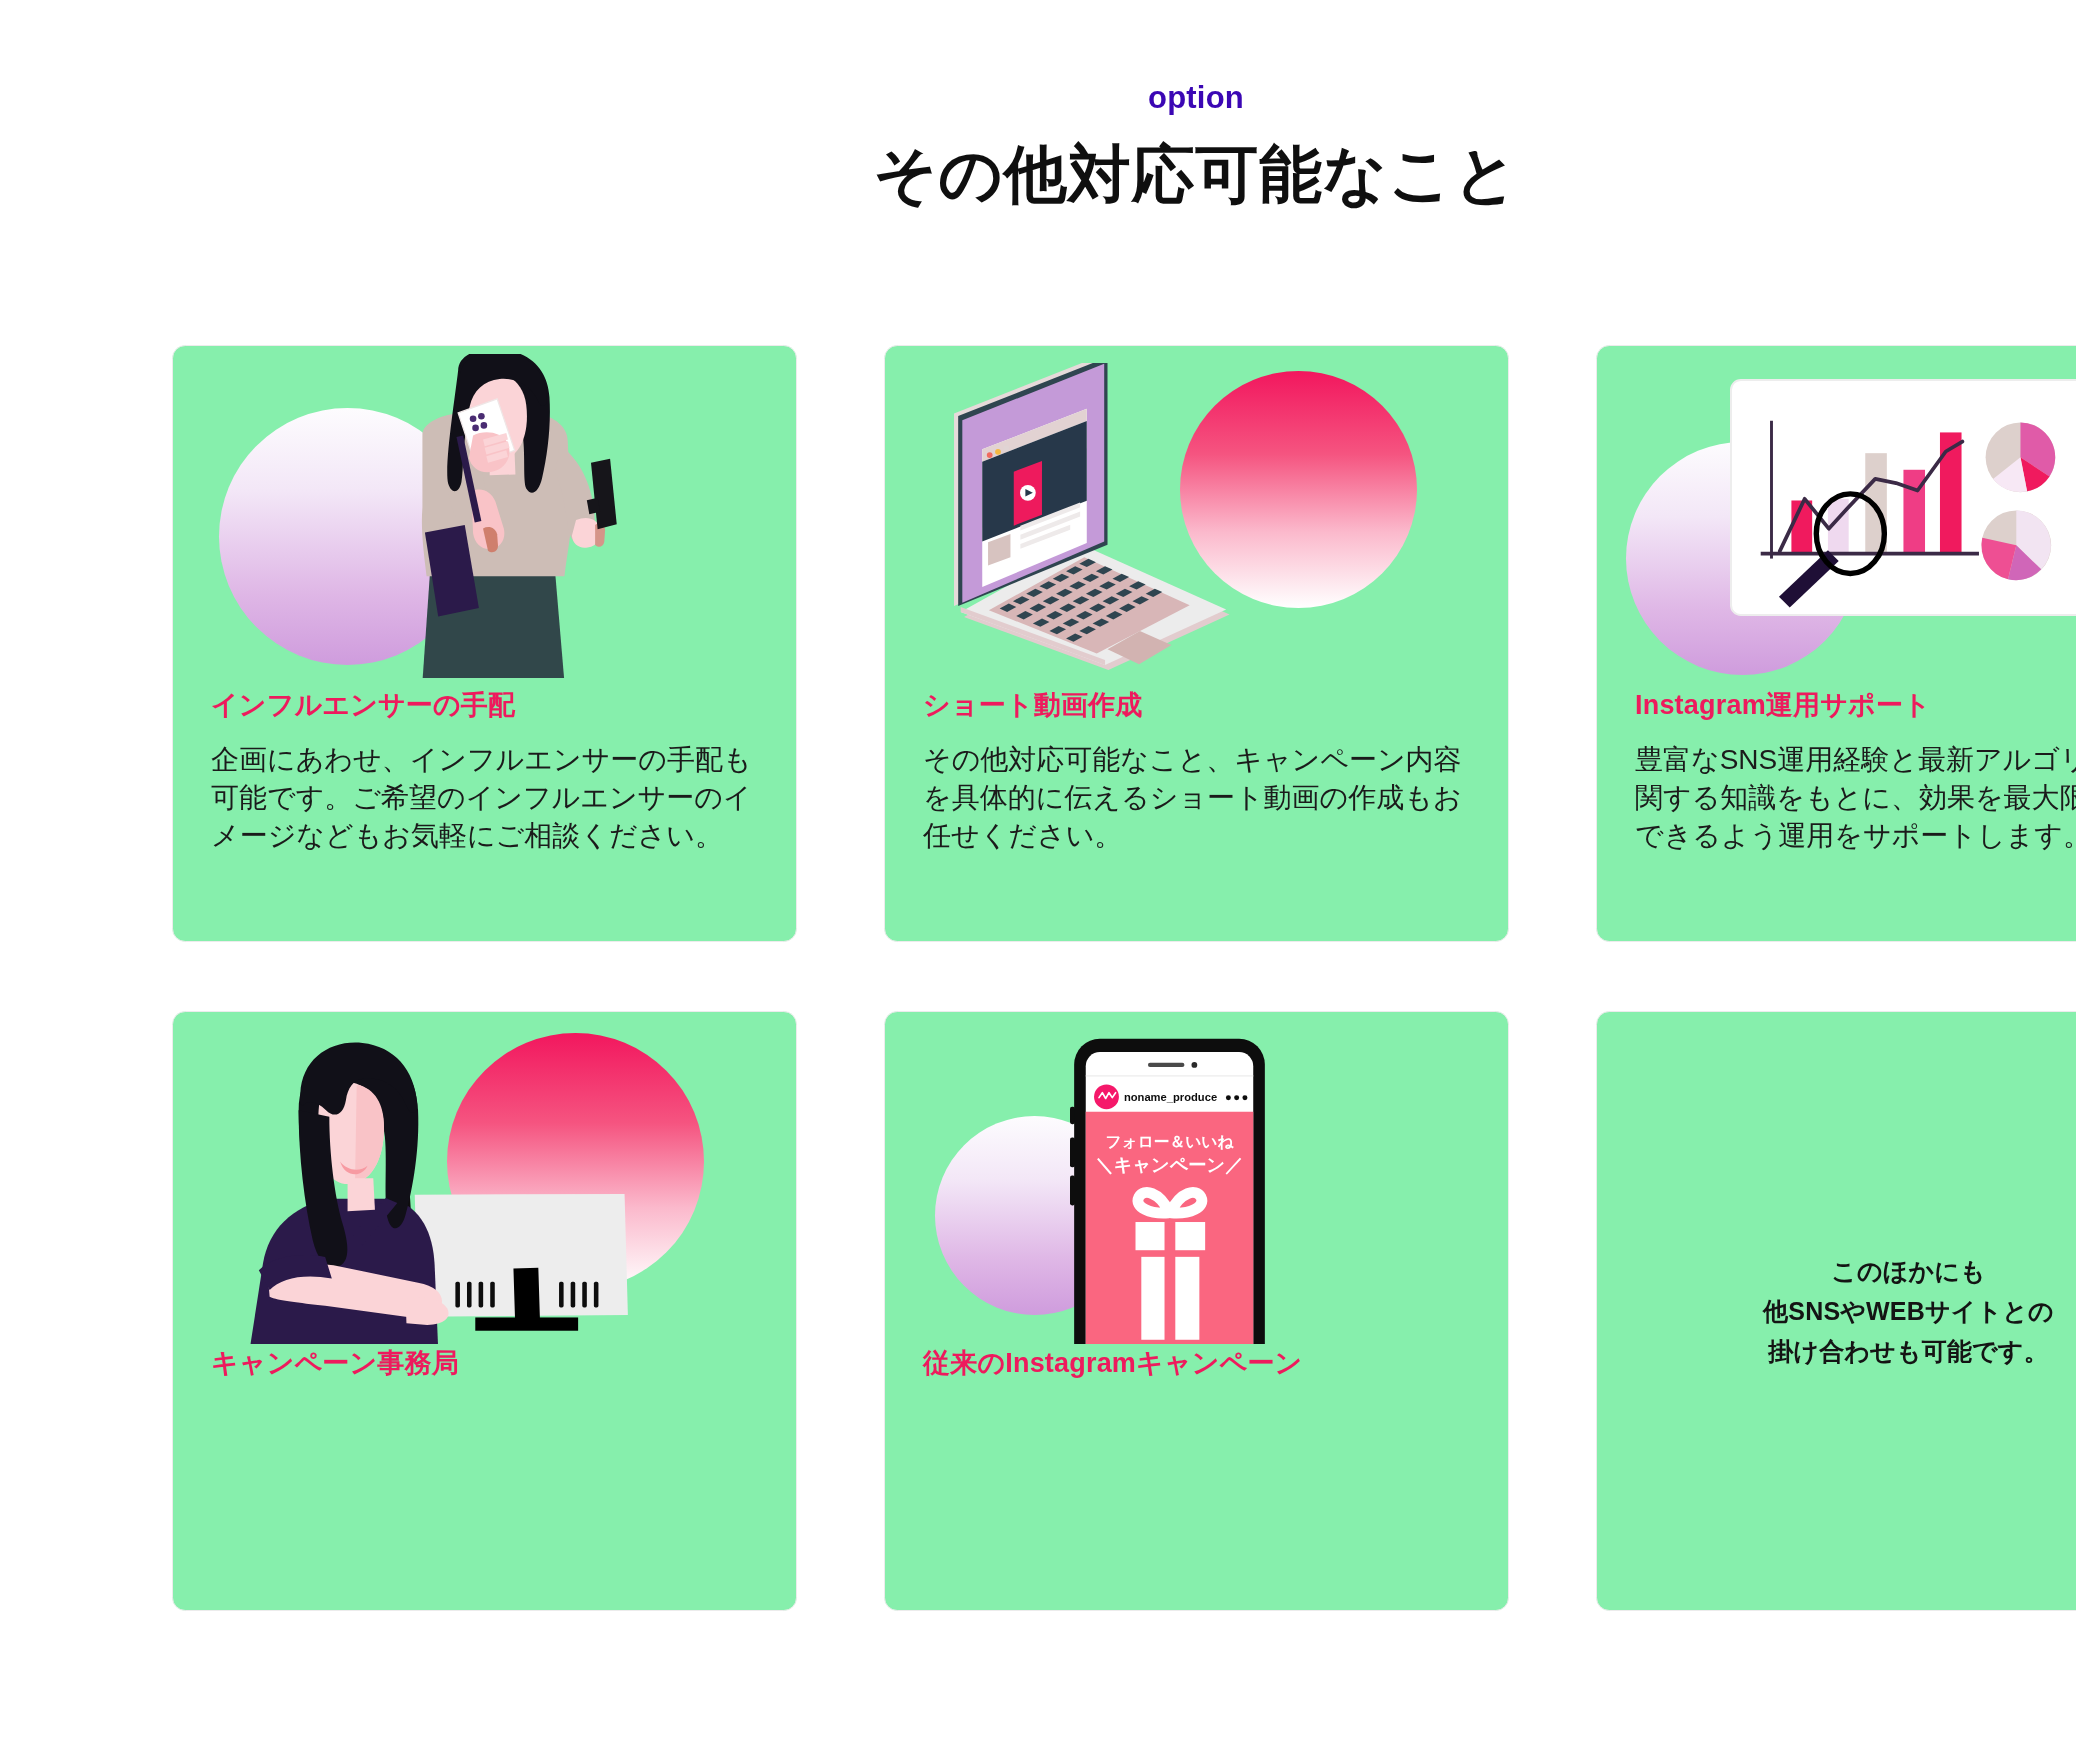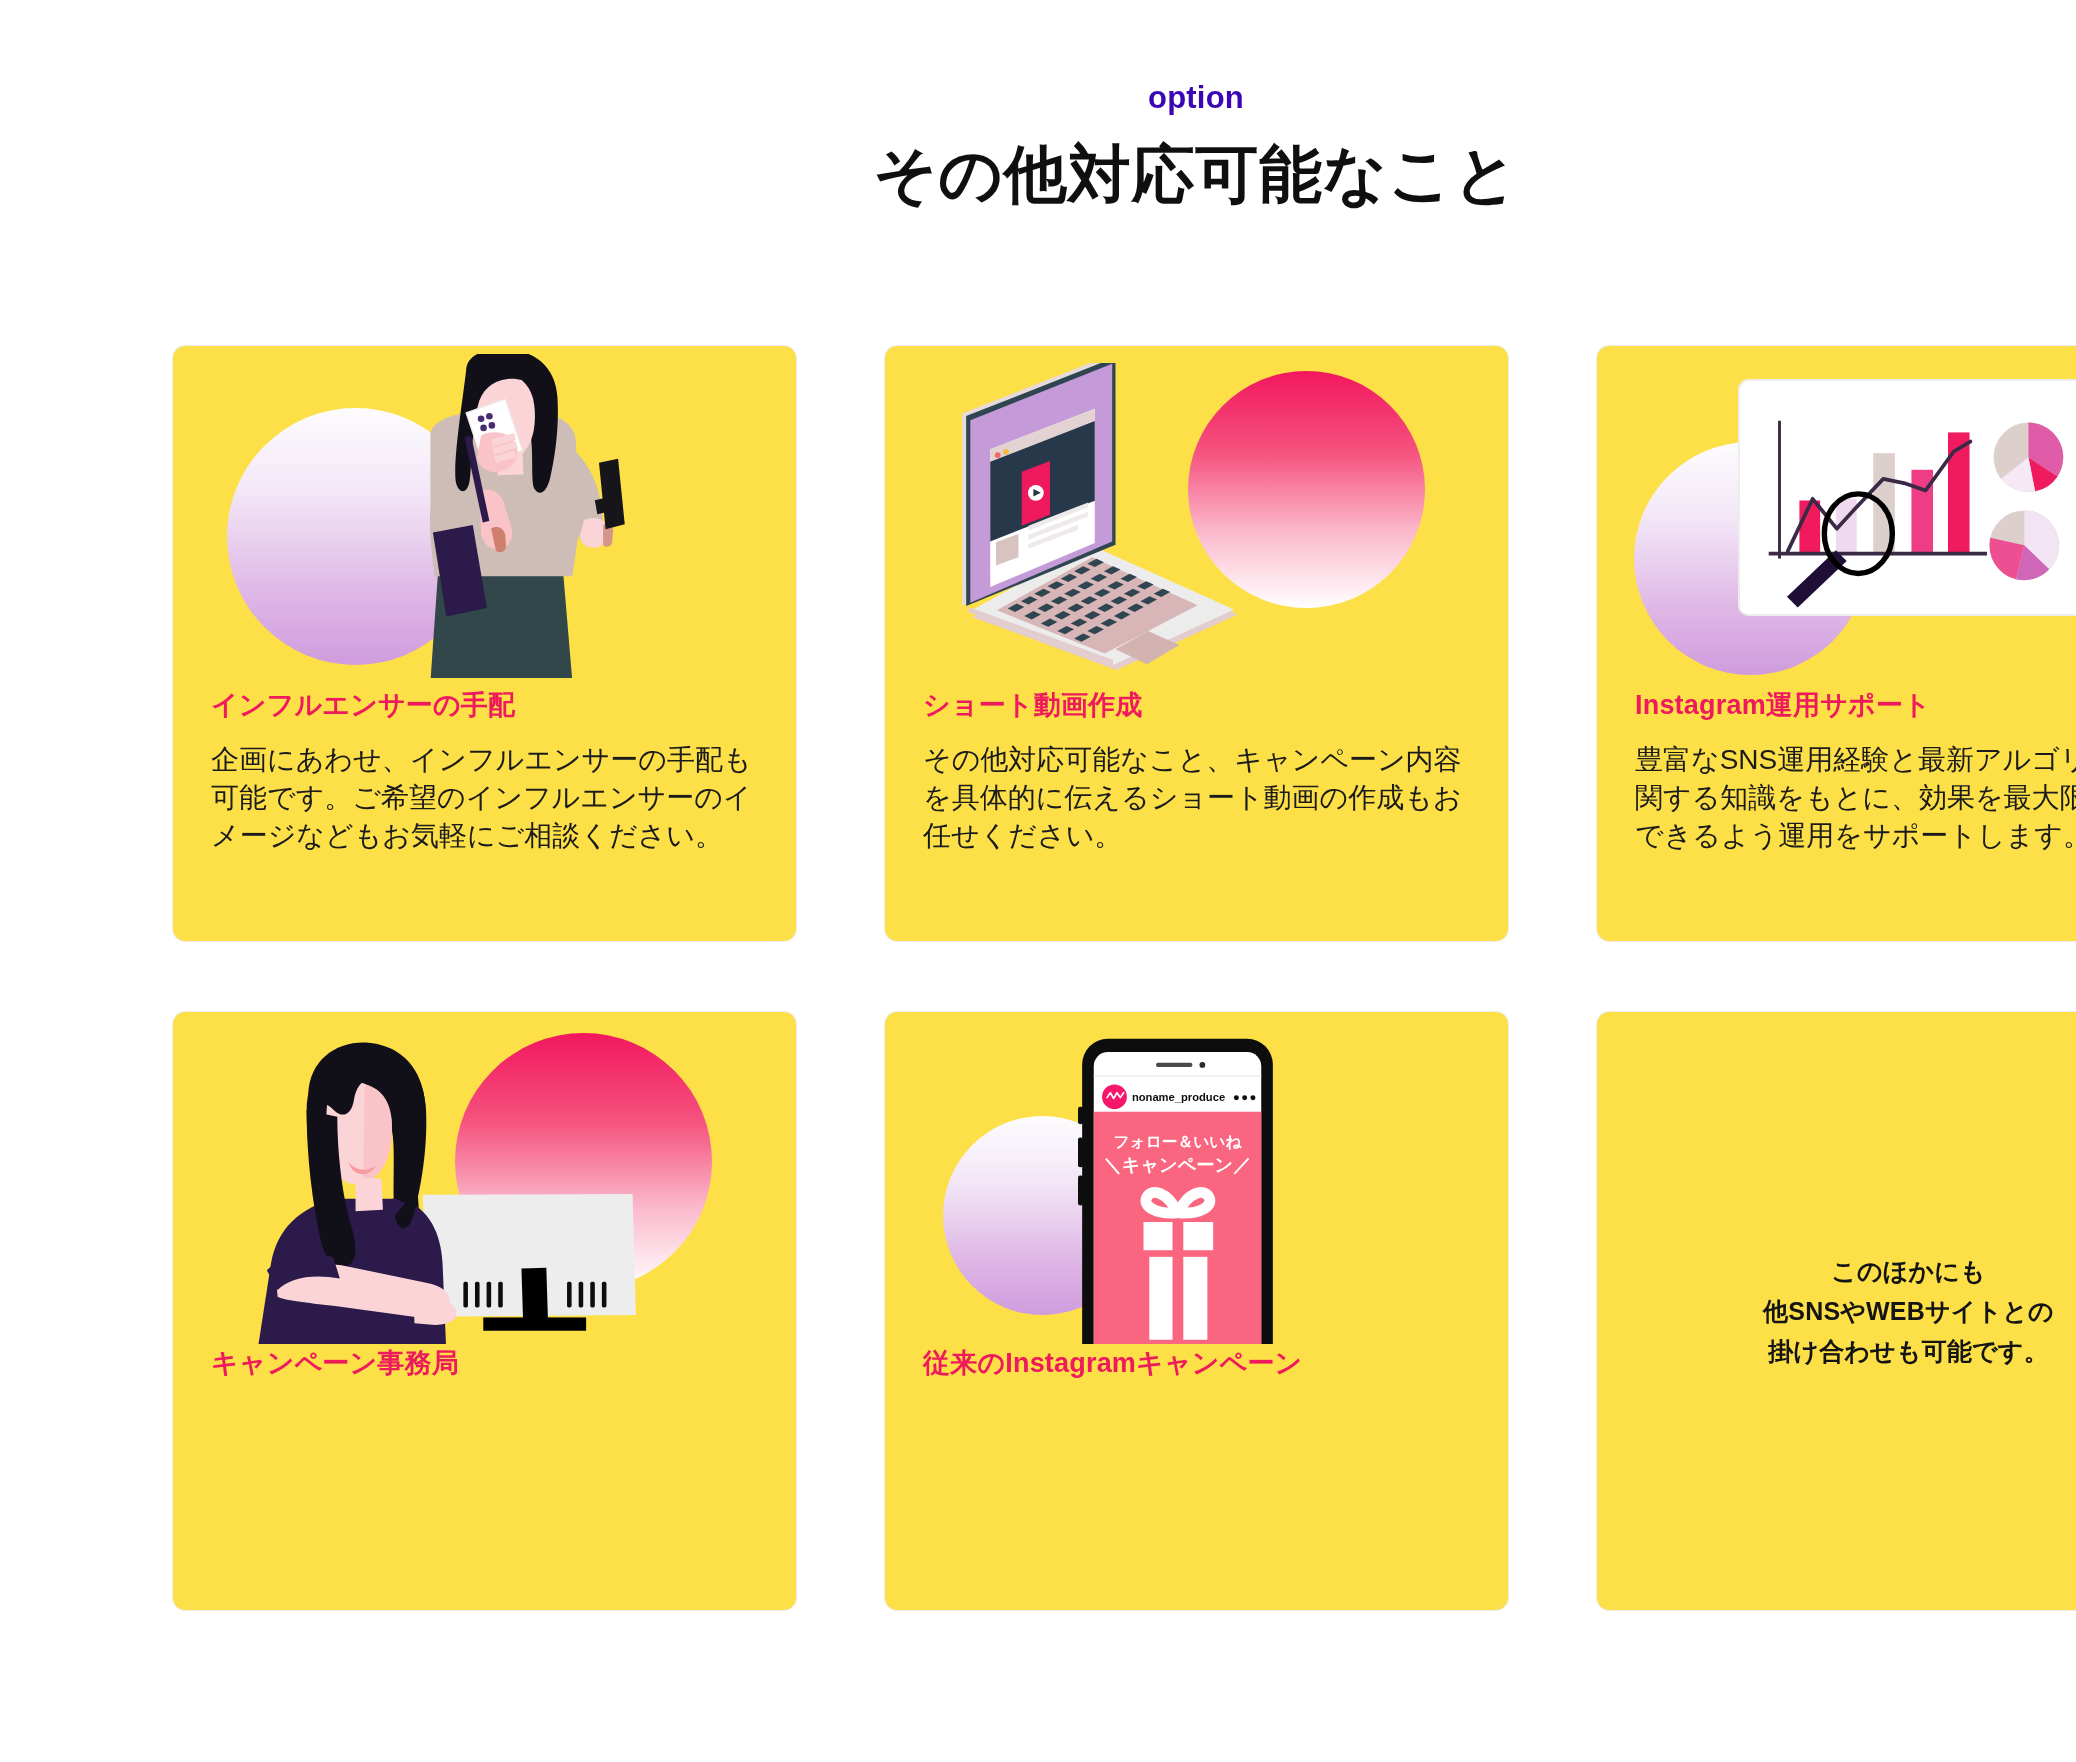--- a/index.html
+++ b/index.html
@@ -23,26 +23,26 @@
   
   .grid{
     position:absolute;left:172px;top:345px;
     width:2048px;
     display:grid;grid-template-columns:repeat(3,625px);
     column-gap:87px;row-gap:69px;
   }
   .card{
     position:relative;box-sizing:border-box;
     width:625px;height:597px;
-    background:#fde047;border:1.7px solid #ececec;border-radius:13.3px;
+    background:#86efac;border:1.7px solid #ececec;border-radius:13.3px;
     overflow:hidden;
   }
   .card.row2{height:600px;}
 
-  .art{position:absolute;left:12px;top:0;width:625px;height:332px;overflow:hidden;}
+  .art{position:absolute;left:4px;top:0;width:625px;height:332px;overflow:hidden;}
 
   .card-title{
     position:absolute;left:38px;top:343px;
     font-size:27px;font-weight:bold;color:#ee1a5d;line-height:1.25;
     letter-spacing:0.2px;white-space:nowrap;
   }
   .card-body{
     position:absolute;left:38px;top:395px;width:552px;
     font-size:28px;line-height:38px;color:#1b1b1b;letter-spacing:0px;
   }

